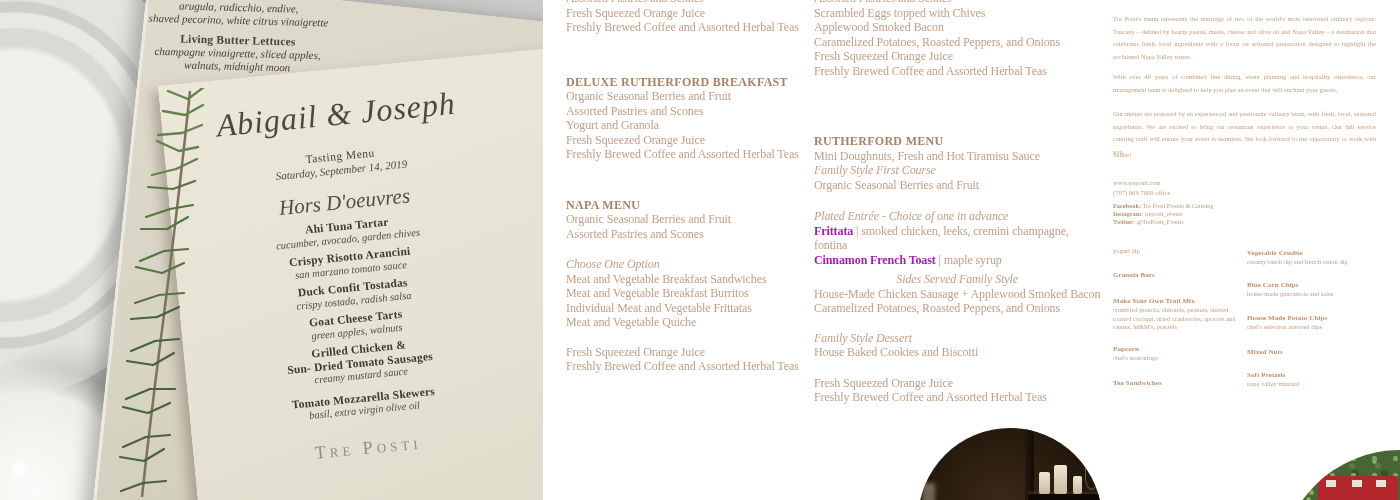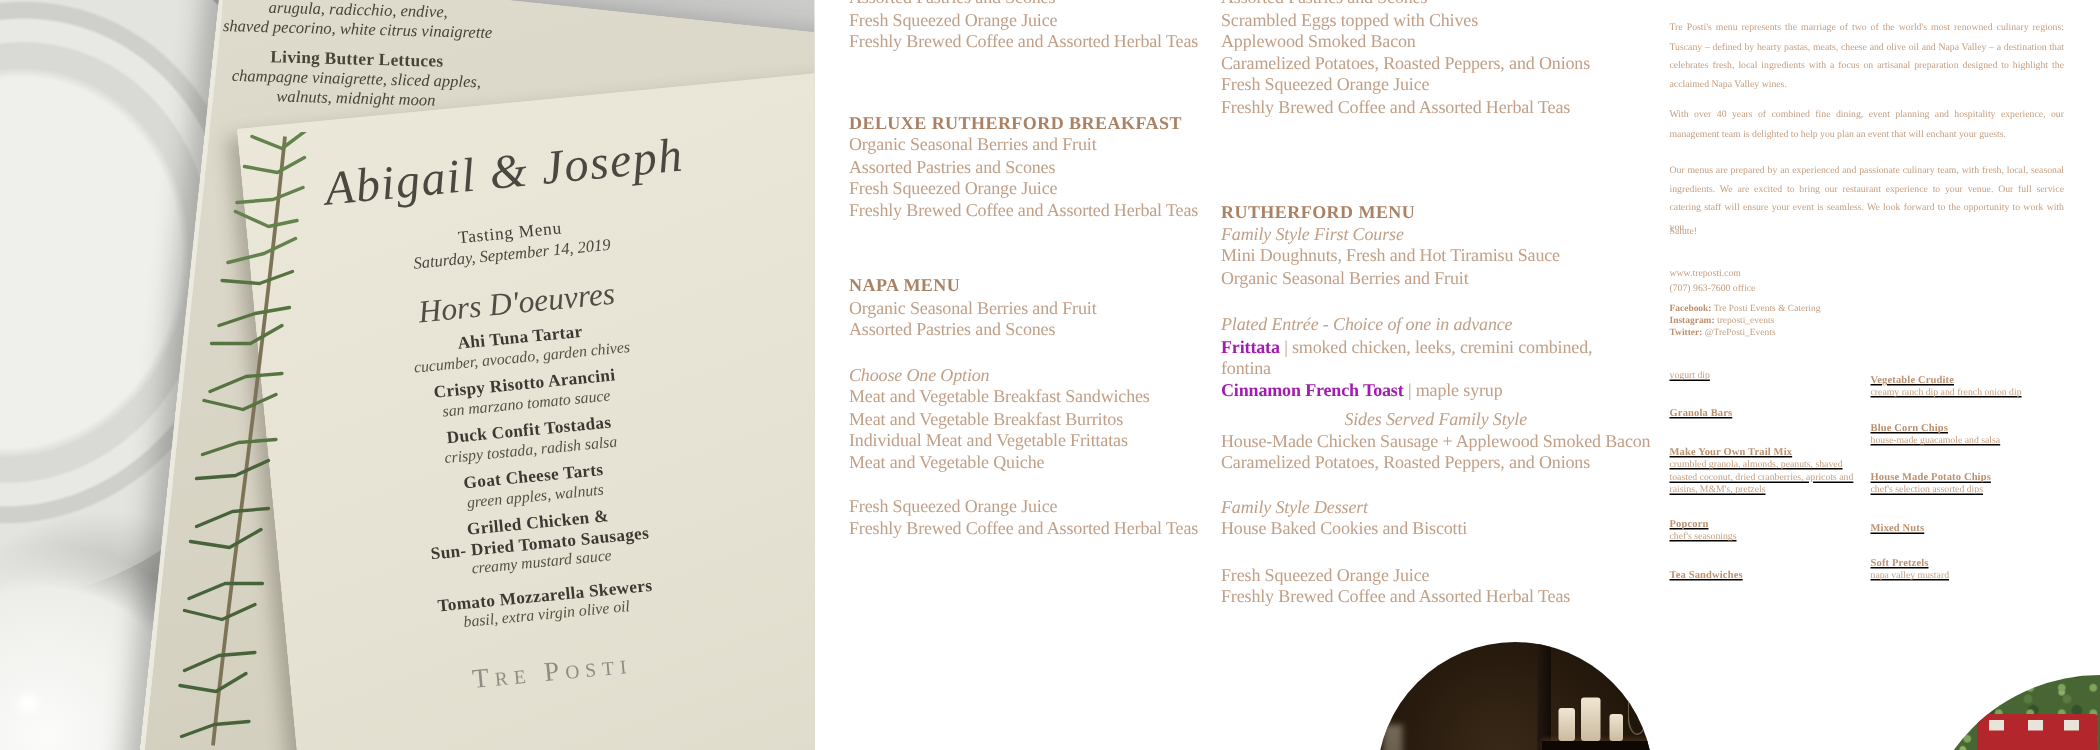--- a/index.html
+++ b/index.html
@@ -54,21 +54,21 @@
   .s-dessert{margin-top:15px;}
   .s-bev2{margin-top:16px;}
 
   
   .about{position:absolute;left:1113px;top:0;width:275px;height:500px;color:#c49e80;}
   .para{position:absolute;left:0;width:263px;font-size:6.5px;line-height:12.7px;text-align:justify;}
   .salute{position:absolute;left:0;font-size:6.5px;}
   .contact{position:absolute;left:0;font-size:6.5px;line-height:9.6px;}
   .social{position:absolute;left:0;font-size:6.3px;line-height:7.8px;}
   .social b{font-weight:bold;color:#bd8f6d;}
-  .snack{position:absolute;width:132px;text-decoration:underline;}
+  .snack{position:absolute;width:132px;}
   .sname{font-weight:bold;font-size:7px;line-height:9px;color:#bd8f6d;letter-spacing:.1px;}
   .sdesc{font-size:6.5px;line-height:8.6px;color:#c49e80;}
 
   
   .circle{position:absolute;border-radius:50%;overflow:hidden;}
   .bar{left:918px;top:428px;width:184px;height:184px;
     background:radial-gradient(circle at 45% 40%,#3a2917,#1d1309 70%,#120b06);}
   .bar-glow{position:absolute;left:2%;top:30%;width:7%;height:70%;background:linear-gradient(rgba(216,205,180,.45),rgba(216,205,180,0));filter:blur(2px);}
   .shelf-post{position:absolute;left:58%;top:0;width:5%;height:100%;background:linear-gradient(90deg,#241811,#120b06);}
   .shelf-board{position:absolute;left:60%;width:40%;height:4%;background:#0e0804;box-shadow:0 -2px 3px rgba(84,58,34,.6);}
@@ -149,20 +149,21 @@
   </div>
 
   <div class="mcol" style="left:566px;">
     <div class="mline">Assorted Pastries and Scones</div>
     <div class="mline">Fresh Squeezed Orange Juice</div>
     <div class="mline">Freshly Brewed Coffee and Assorted Herbal Teas</div>
 
     <div class="mline heading s-deluxe">DELUXE RUTHERFORD BREAKFAST</div>
     <div class="mline">Organic Seasonal Berries and Fruit</div>
     <div class="mline">Assorted Pastries and Scones</div>
+    <div class="mline">Yogurt and Granola</div>
     <div class="mline">Fresh Squeezed Orange Juice</div>
     <div class="mline">Freshly Brewed Coffee and Assorted Herbal Teas</div>
 
     <div class="mline heading s-napa">NAPA MENU</div>
     <div class="mline">Organic Seasonal Berries and Fruit</div>
     <div class="mline">Assorted Pastries and Scones</div>
 
     <div class="mline ital s-choose">Choose One Option</div>
     <div class="mline">Meat and Vegetable Breakfast Sandwiches</div>
     <div class="mline">Meat and Vegetable Breakfast Burritos</div>
@@ -175,26 +176,26 @@
 
   <div class="mcol" style="left:814px;">
     <div class="mline">Assorted Pastries and Scones</div>
     <div class="mline">Scrambled Eggs topped with Chives</div>
     <div class="mline">Applewood Smoked Bacon</div>
     <div class="mline">Caramelized Potatoes, Roasted Peppers, and Onions</div>
     <div class="mline">Fresh Squeezed Orange Juice</div>
     <div class="mline">Freshly Brewed Coffee and Assorted Herbal Teas</div>
 
     <div class="mline heading s-ruth">RUTHERFORD MENU</div>
+    <div class="mline">Mini Doughnuts, Fresh and Hot Tiramisu Sauce</div>
     <div class="mline ital">Family Style First Course</div>
-    <div class="mline">Mini Doughnuts, Fresh and Hot Tiramisu Sauce</div>
     <div class="mline">Organic Seasonal Berries and Fruit</div>
 
     <div class="mline ital s-plated">Plated Entrée - Choice of one in advance</div>
-    <div class="mline"><b>Frittata</b><span> | smoked chicken, leeks, cremini combined,</span></div>
+    <div class="mline"><b>Frittata</b><span> | smoked chicken, leeks, cremini champagne,</span></div>
     <div class="mline">fontina</div>
     <div class="mline"><b>Cinnamon French Toast</b><span> | maple syrup</span></div>
 
     <div class="mline ital s-sides">Sides Served Family Style</div>
     <div class="mline">House-Made Chicken Sausage + Applewood Smoked Bacon</div>
     <div class="mline">Caramelized Potatoes, Roasted Peppers, and Onions</div>
 
     <div class="mline ital s-dessert">Family Style Dessert</div>
     <div class="mline">House Baked Cookies and Biscotti</div>
 

